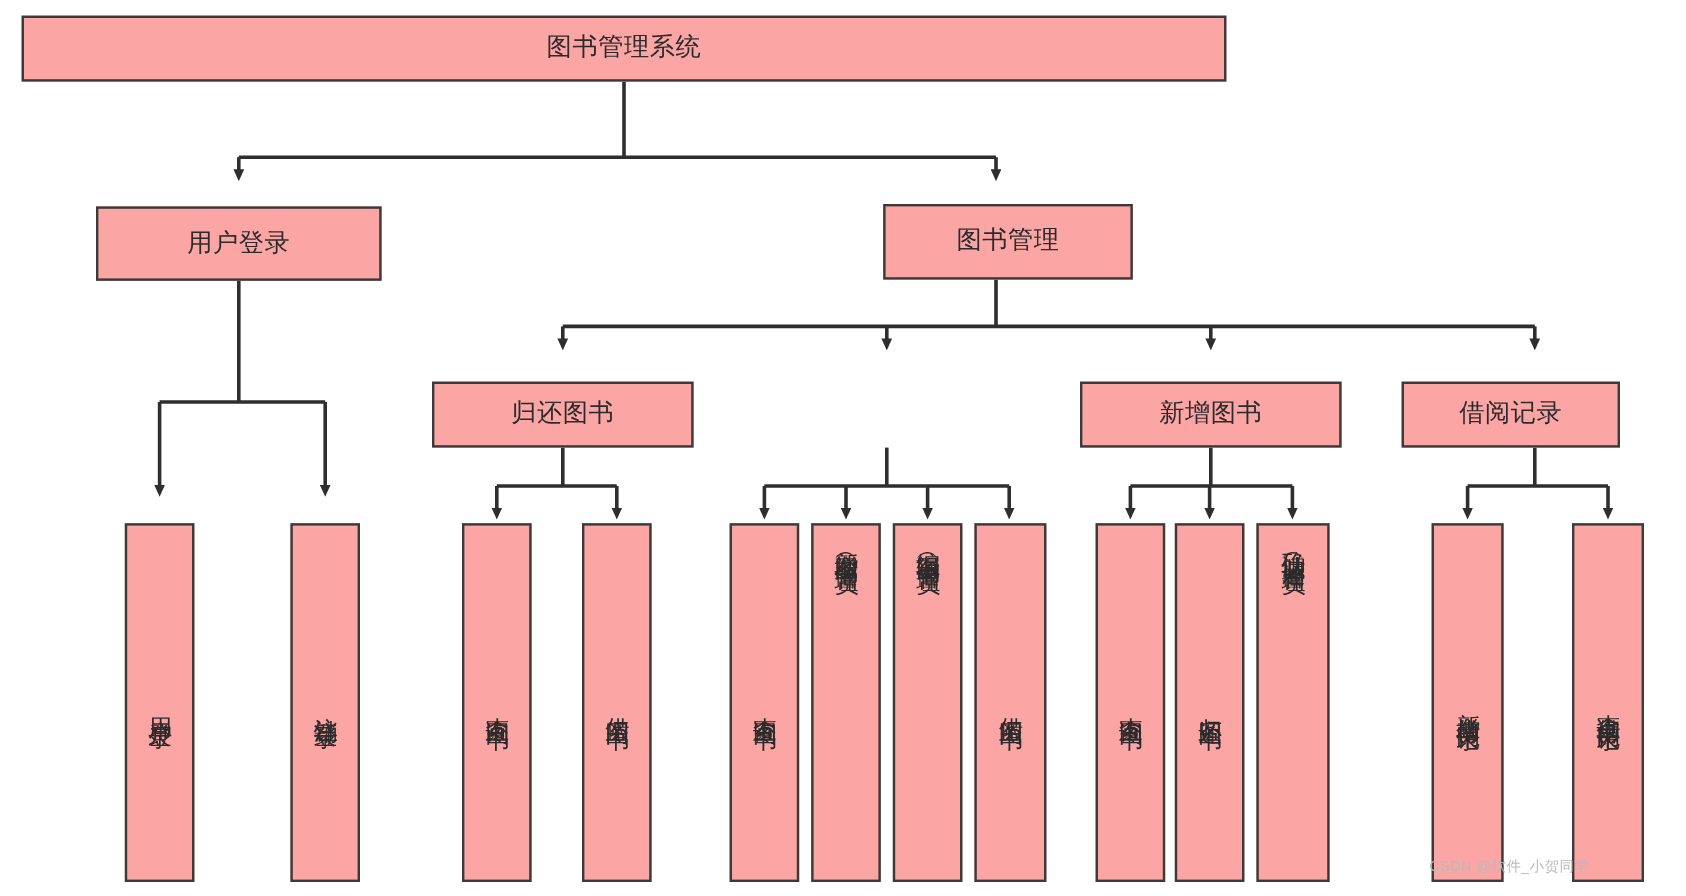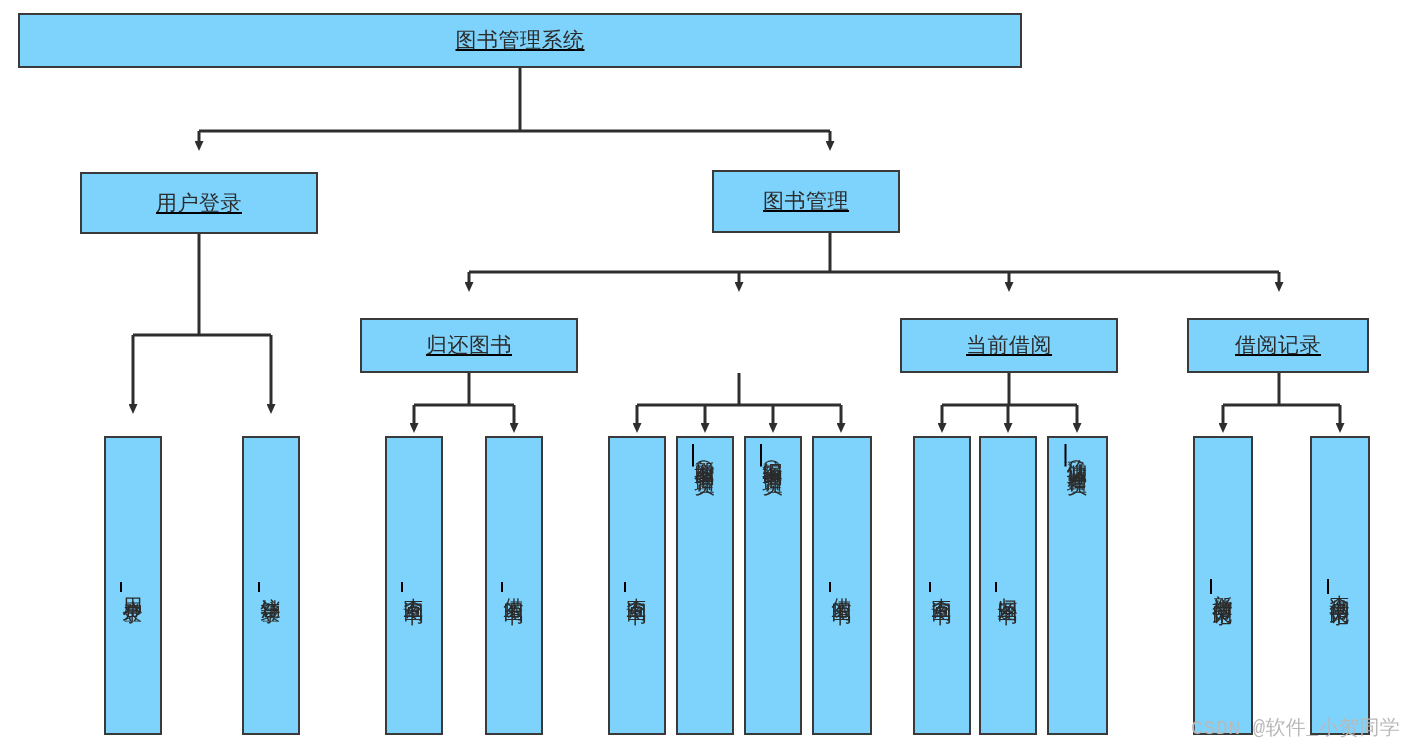--- a/index.html
+++ b/index.html
@@ -24,27 +24,26 @@
     position: absolute;
     left: 0;
     top: 0;
     width: 1405px;
     height: 747px;
     pointer-events: none;
   }
   .node {
     position: absolute;
     box-sizing: border-box;
-    background: #7dd3fc;
+    background: #fca5a5;
     border: 2.5px solid #3a3a3a;
     display: flex;
     align-items: center;
     justify-content: center;
     overflow: hidden;
-    text-decoration: underline;
   }
   .node-label {
     color: #2b2b2b;
     text-align: center;
     line-height: 1.08;
     letter-spacing: 0.5px;
     white-space: nowrap;
   }
   .node.horizontal .node-label {
     font-size: 21px;
@@ -66,26 +65,25 @@
     padding-top: 2px;
   }
   .node.vertical.centered {
     align-items: center;
     padding-top: 0;
   }
   #watermark {
     position: absolute;
     left: 1191px;
     top: 714px;
-    font-size: 20px;
+    font-size: 12px;
     color: #b9b9b9;
     letter-spacing: 0.4px;
     white-space: nowrap;
     user-select: none;
-    font-family: Liberation Mono, monospace;
   }
 </style>
 </head>
 <body>
 
 <div id="diagram-root">
 
   <svg id="connector-layer" viewBox="0 0 1405 747" xmlns="http://www.w3.org/2000/svg">
     <defs>
       <marker id="arrowhead" markerWidth="10" markerHeight="9" refX="1" refY="4.5" orient="auto" markerUnits="userSpaceOnUse">
@@ -137,34 +135,34 @@
   </svg>
 
   <div class="node root horizontal" style="left:18px; top:13px; width:1004px; height:55px;">
     <span class="node-label">图书管理系统</span>
   </div>
 
   <div class="node horizontal" style="left:80px; top:172px; width:238px; height:62px;">
     <span class="node-label">用户登录</span>
   </div>
 
-  <div class="node horizontal" style="left:712px; top:170px; width:188px; height:63px;">
+  <div class="node horizontal" style="left:736px; top:170px; width:208px; height:63px;">
     <span class="node-label">图书管理</span>
   </div>
 
   <div class="node horizontal" style="left:360px; top:318px; width:218px; height:55px;">
     <span class="node-label">归还图书</span>
   </div>
 
 
   <div class="node horizontal" style="left:900px; top:318px; width:218px; height:55px;">
-    <span class="node-label">当前借阅</span>
-  </div>
-
-  <div class="node horizontal" style="left:1168px; top:318px; width:182px; height:55px;margin-left:19px;">
+    <span class="node-label">新增图书</span>
+  </div>
+
+  <div class="node horizontal" style="left:1168px; top:318px; width:182px; height:55px;">
     <span class="node-label">借阅记录</span>
   </div>
 
   <div class="node vertical centered" style="left:104px; top:436px; width:58px; height:299px;">
     <span class="node-label">用户登录</span>
   </div>
 
   <div class="node vertical centered" style="left:242px; top:436px; width:58px; height:299px;">
     <span class="node-label">注销登录</span>
   </div>

